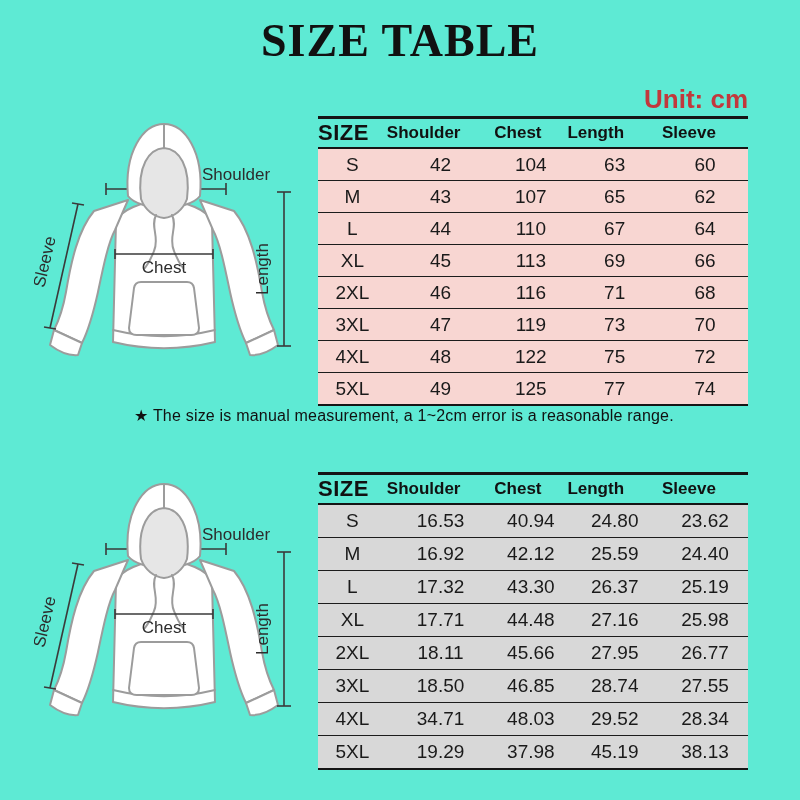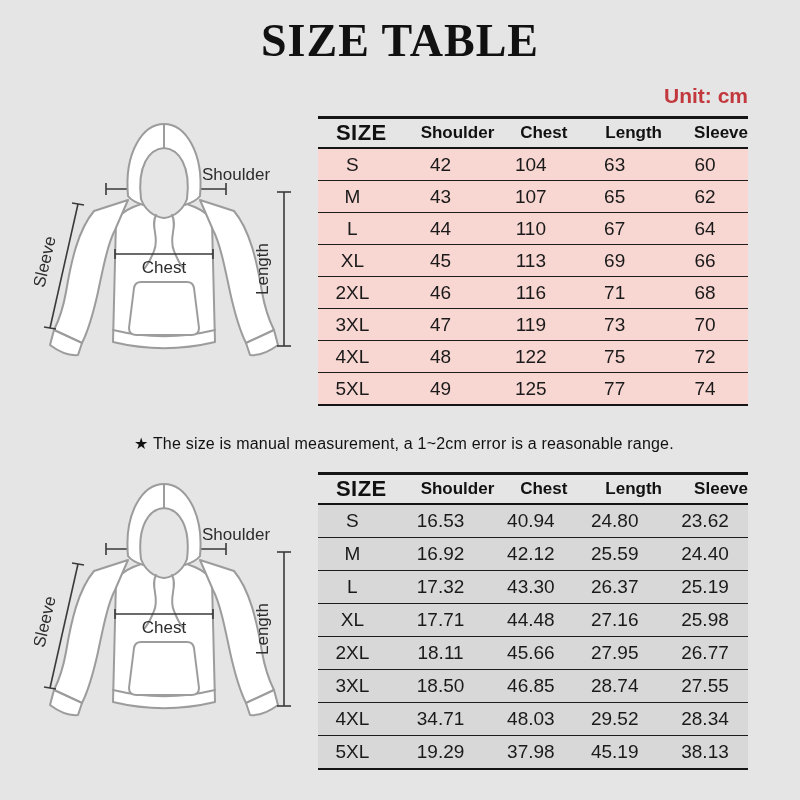--- a/index.html
+++ b/index.html
@@ -1,41 +1,41 @@
 <!DOCTYPE html>
 <html style="--accent-red: #c2383c; --row-pink: #f8d6d2; --row-gray: #d8d8d8;"><head>
 <meta charset="utf-8">
 <style>
   html,body{margin:0;padding:0;background:#ffffff;}
-  #page{position:relative;width:800px;height:800px;background:#e5e5e5;overflow:hidden;
+  #page{position:relative;width:800px;height:800px;background:#5eead4;overflow:hidden;
         font-family:"Liberation Sans","DejaVu Sans",sans-serif;color:#141414;}
 
   .page-title{position:absolute;top:14px;left:0;width:800px;text-align:center;
       font-family:"Liberation Serif","DejaVu Serif",serif;font-weight:bold;
       font-size:46px;letter-spacing:1px;color:#111;}
 
   .unit-label{position:absolute;right:52px;color:var(--accent-red,#c2383c);
       font-weight:600;text-align:right;}
-  .unit-cm{top:84px;font-size:21px;}
+  .unit-cm{top:84px;font-size:26px;}
   .unit-inch{top:437px;font-size:23px;}
 
   table.size-table{position:absolute;left:318px;width:430px;border-collapse:collapse;
       table-layout:fixed;border-top:3px solid #151515;border-bottom:2px solid #151515;}
   table.size-table th{border-bottom:2.5px solid #151515;font-weight:bold;height:28px;
-      text-align:right;vertical-align:middle;padding:0;font-size:17px;color:#111;}
+      text-align:left;vertical-align:middle;padding:0;font-size:17px;color:#111;}
   table.size-table th:first-child{font-size:22px;letter-spacing:0.5px;}
   table.size-table td{border-top:1.5px solid #1c1c1c;text-align:center;vertical-align:middle;
       padding:0;font-size:19px;color:#1a1a1a;}
   table.size-table tbody tr:first-child td{border-top:none;}
   table.cm{top:116px;}
   table.cm td{height:31px;background:var(--row-pink,#f8d6d2);}
   table.inch{top:472px;}
   table.inch td{height:32px;background:var(--row-gray,#d8d8d8);}
 
-  .note{position:absolute;left:134px;top:406px;font-size:16px;color:#111;letter-spacing:0.2px;margin-top:28px;}
+  .note{position:absolute;left:134px;top:406px;font-size:16px;color:#111;letter-spacing:0.2px;}
 
   .diagram{position:absolute;left:34px;width:280px;height:260px;}
   .diagram-1{top:104px;}
   .diagram-2{top:464px;}
   .garment{fill:#ffffff;stroke:#9c9c9c;stroke-width:2;stroke-linejoin:round;}
   .garment-line{fill:none;stroke:#9c9c9c;stroke-width:2;stroke-linecap:round;}
   .face{fill:#e6e6e6;stroke:#9c9c9c;stroke-width:2;}
   .measure{stroke:#3a3a3a;stroke-width:1.6;fill:none;}
   .diag-label{font-family:"Liberation Sans","DejaVu Sans",sans-serif;font-size:17px;fill:#2d2d2d;}
 </style>

